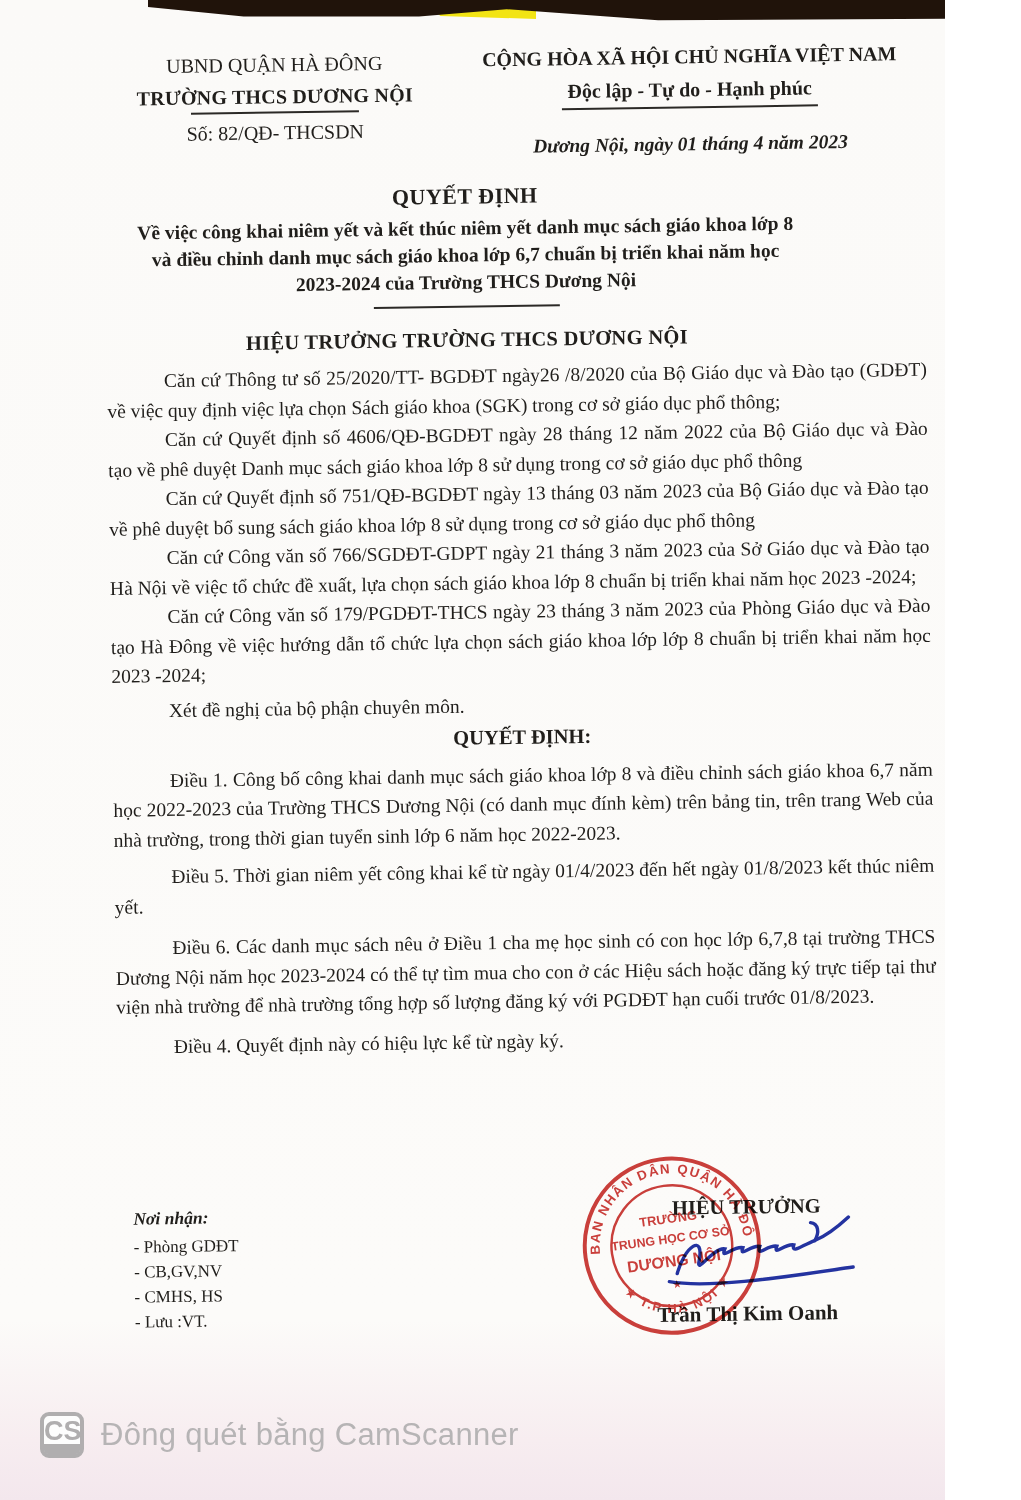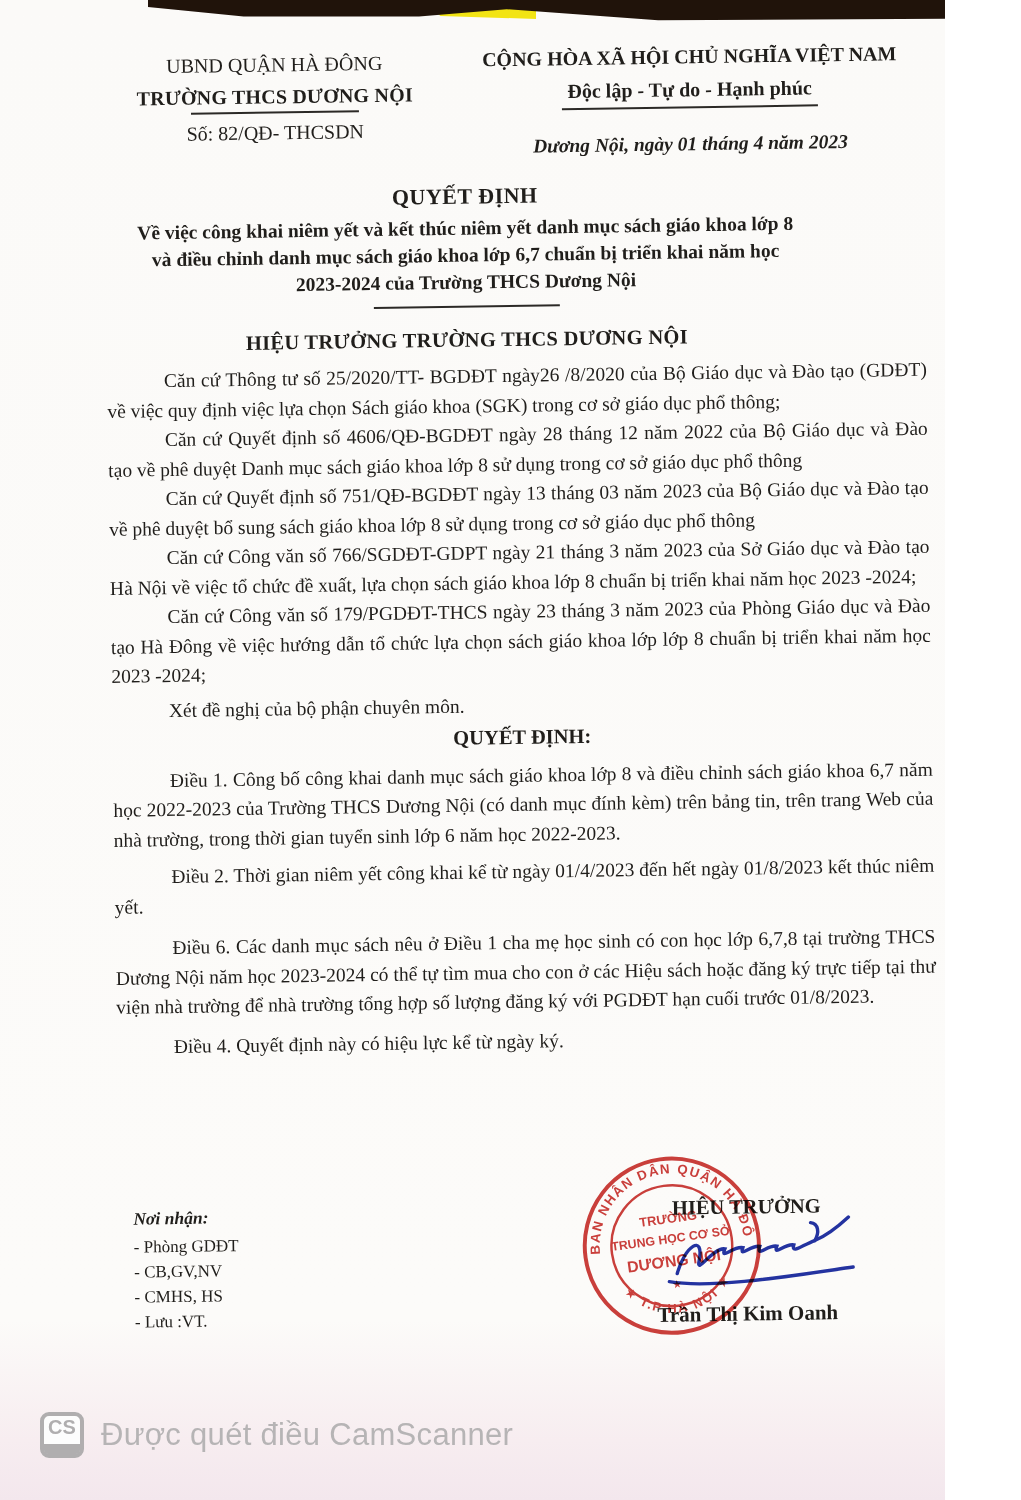--- a/index.html
+++ b/index.html
@@ -40,21 +40,21 @@
   .sign-role{position:absolute;left:634px;top:1199px;width:210px;text-align:center;font-weight:bold;font-size:20.5px;z-index:2;}
   .sign-name{position:absolute;left:624px;top:1305px;width:230px;text-align:center;font-weight:bold;font-size:21px;z-index:2;}
   .stamp{position:absolute;left:570px;top:1154px;width:188px;height:188px;transform:rotate(-7deg);
     mix-blend-mode:multiply;opacity:.93;z-index:3;}
   .stamp text, .stamp textPath{font-family:"Liberation Sans","DejaVu Sans",sans-serif;fill:#c5302c;font-weight:bold;}
   .sig-ink{position:absolute;left:655px;top:1218px;width:200px;height:88px;z-index:4;mix-blend-mode:multiply;}
   
   .cambar{position:absolute;left:40px;top:1412px;display:flex;align-items:center;gap:17px;
     font-family:"Liberation Sans","DejaVu Sans",sans-serif;color:#b6b4b5;z-index:6;}
   .cs-icon{position:relative;width:44px;height:46px;border:4px solid #b0aeaf;border-radius:9px;box-sizing:border-box;background:#fdfdfd;}
-  .cs-icon .cs-label{position:absolute;top:0px;left:0;right:0;text-align:center;font-weight:bold;font-size:20px;color:#b0aeaf;}
+  .cs-icon .cs-label{position:absolute;top:0px;left:0;right:0;text-align:center;font-weight:bold;font-size:27px;color:#b0aeaf;}
   .cs-icon .cs-bar{position:absolute;left:0;right:0;bottom:0;height:10px;background:#b0aeaf;border-radius:0 0 4px 4px;}
   .cam-text{font-size:31px;letter-spacing:.3px;}
 </style>
 </head>
 <body>
 
 <div class="page">
 
   <div class="topbar"></div>
   <div class="wedge"></div>
@@ -89,21 +89,21 @@
       <p>Căn cứ Quyết định số 4606/QĐ-BGDĐT ngày 28 tháng 12 năm 2022 của Bộ Giáo dục và Đào tạo về phê duyệt Danh mục sách giáo khoa lớp 8 sử dụng trong cơ sở giáo dục phổ thông</p>
       <p>Căn cứ Quyết định số 751/QĐ-BGDĐT ngày 13 tháng 03 năm 2023 của Bộ Giáo dục và Đào tạo về phê duyệt bổ sung sách giáo khoa lớp 8 sử dụng trong cơ sở giáo dục phổ thông</p>
       <p>Căn cứ Công văn số 766/SGDĐT-GDPT ngày 21 tháng 3 năm 2023 của Sở Giáo dục và Đào tạo Hà Nội về việc tổ chức đề xuất, lựa chọn sách giáo khoa lớp 8 chuẩn bị triển khai năm học 2023 -2024;</p>
       <p>Căn cứ Công văn số 179/PGDĐT-THCS ngày 23 tháng 3 năm 2023 của Phòng Giáo dục và Đào tạo Hà Đông về việc hướng dẫn tổ chức lựa chọn sách giáo khoa lớp lớp 8 chuẩn bị triển khai năm học 2023 -2024;</p>
       <p class="gap">Xét đề nghị của bộ phận chuyên môn.</p>
       <p class="decision-heading">QUYẾT ĐỊNH:</p>
       <p class="article">
         <span class="lead">Điều 1.</span><span> Công bố công khai danh mục sách giáo khoa lớp 8 và điều chỉnh sách giáo khoa 6,7 năm học 2022-2023 của Trường THCS Dương Nội (có danh mục đính kèm) trên bảng tin, trên trang Web của nhà trường, trong thời gian tuyển sinh lớp 6 năm học 2022-2023.</span>
       </p>
       <p class="article">
-        <span class="lead">Điều 2.</span><span> Thời gian niêm yết công khai kể từ ngày 01/4/2023 đến hết ngày 01/8/2023 kết thúc niêm yết.</span>
+        <span class="lead">Điều 5.</span><span> Thời gian niêm yết công khai kể từ ngày 01/4/2023 đến hết ngày 01/8/2023 kết thúc niêm yết.</span>
       </p>
       <p class="article" style="margin-top:12px !important;">
         <span class="lead">Điều 6.</span><span> Các danh mục sách nêu ở Điều 1 cha mẹ học sinh có con học lớp 6,7,8 tại trường THCS Dương Nội năm học 2023-2024 có thể tự tìm mua cho con ở các Hiệu sách hoặc đăng ký trực tiếp tại thư viện nhà trường để nhà trường tổng hợp số lượng đăng ký với PGDĐT hạn cuối trước 01/8/2023.</span>
       </p>
       <p class="article" style="margin-top:10px !important;">
         <span class="lead">Điều 4.</span><span> Quyết định này có hiệu lực kể từ ngày ký.</span>
       </p>
     </div>
 
     <div class="recipients">
@@ -144,16 +144,16 @@
       </g>
     </svg>
 
   </div>
 
   <div class="cambar">
     <div class="cs-icon">
       <div class="cs-label">CS</div>
       <div class="cs-bar"></div>
     </div>
-    <div class="cam-text">Được quét điều CamScanner</div>
+    <div class="cam-text">Đông quét bằng CamScanner</div>
   </div>
 
 </div>
 
 </body></html>

